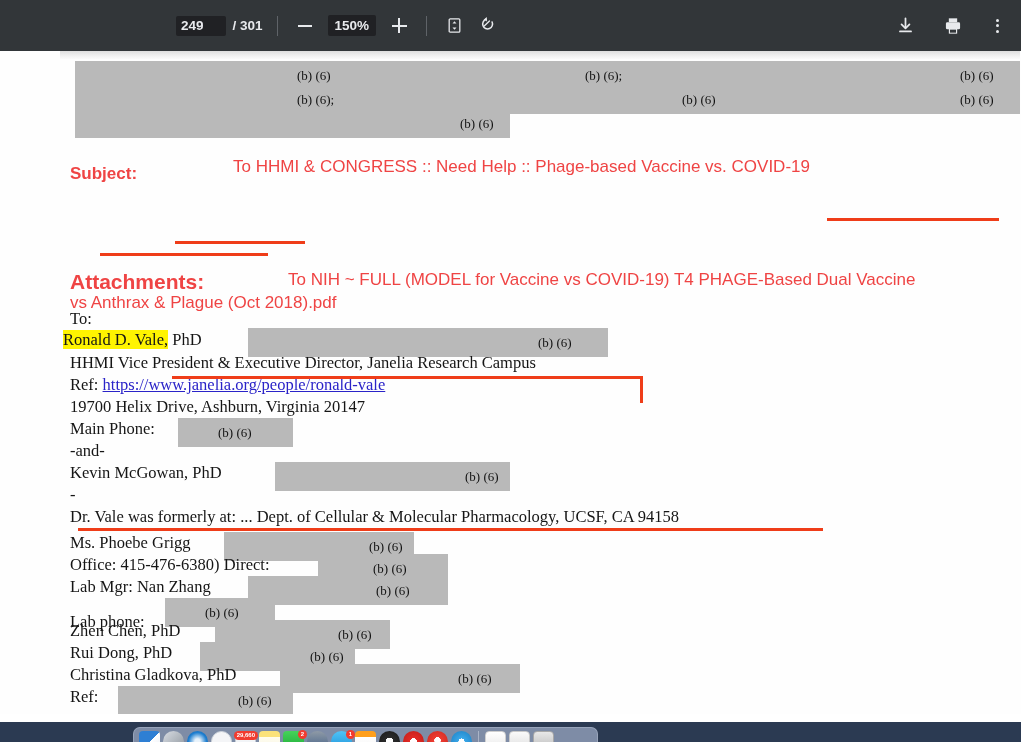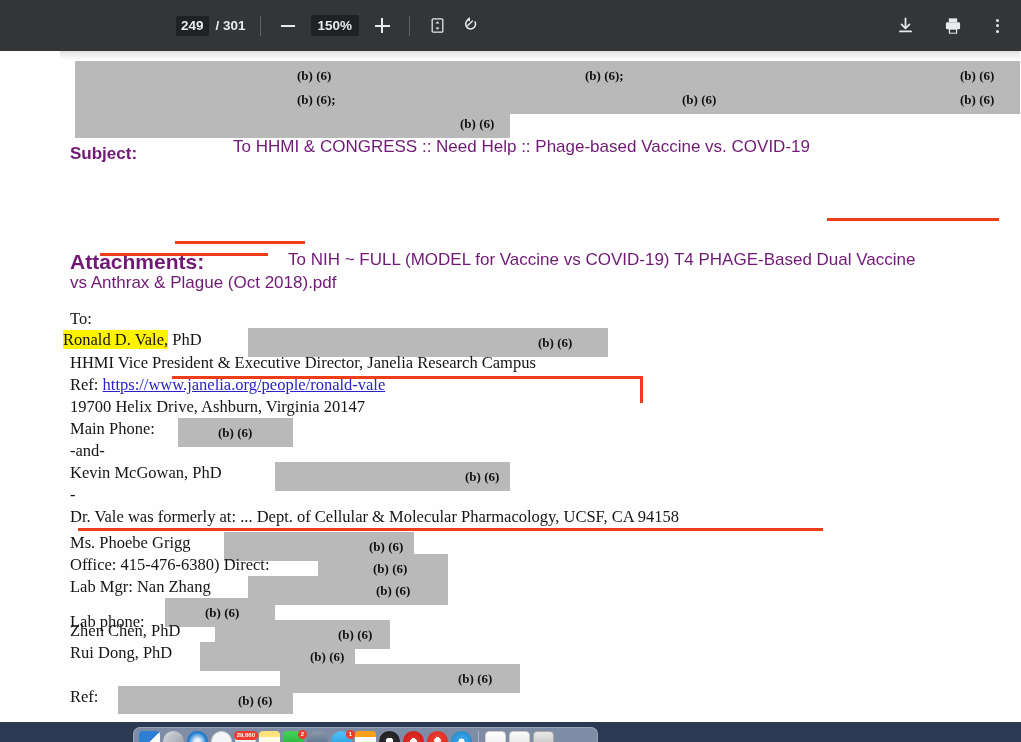--- a/index.html
+++ b/index.html
@@ -22,21 +22,21 @@
   }
   .tb-center{
     position:absolute; left:176px; top:0; height:51px;
     display:flex; align-items:center; gap:0;
   }
   .pagebox{
     background:#202124;
     color:#e8eaed;
     font-size:13.5px;
     font-weight:700;
-    padding:2px 5px 3px 5px;
+    padding:2px 22px 3px 5px;
     border-radius:2px;
     line-height:15px;
     min-width:30px;
     text-align:center;
   }
   .pagetotal{
     font-size:13.5px; font-weight:700; color:#e8eaed;
     margin-left:7px;
   }
   .tb-sep{
@@ -91,31 +91,32 @@
     background:linear-gradient(180deg,#d9d9d9 0%,#efefef 60%,#fbfbfb 100%);
     opacity:.85;
   }
 
   .redact{
     position:absolute;
     background:#b9b9b9;
     color:#111;
     font-family:"Liberation Serif", serif;
     font-size:13px;
-    font-weight:700;
+    font-weight:400;
     display:flex; align-items:center;
     height:29px;
   }
   .redact span{ position:absolute; }
 
   .hdrline{
     position:absolute;
     font-family:"Liberation Sans", sans-serif;
-    color:#701a75;
+    color:#ef4444;
     white-space:nowrap;
+    margin-top:20px;
   }
   .hdrlabel{ font-weight:700; }
 
   .bodyline{
     position:absolute;
     font-family:"Liberation Serif", serif;
     font-size:16.5px;
     color:#151515;
     white-space:nowrap;
   }
@@ -360,20 +361,21 @@
   <div class="bodyline" style="left:70px; top:570px;">Zhen Chen, PhD</div>
   <div class="redact" style="left:215px; top:569px; width:175px;">
     <span style="left:123px;">(b) (6)</span>
   </div>
 
   <div class="bodyline" style="left:70px; top:592px;">Rui Dong, PhD</div>
   <div class="redact" style="left:200px; top:591px; width:155px;">
     <span style="left:110px;">(b) (6)</span>
   </div>
 
+  <div class="bodyline" style="left:70px; top:614px;">Christina Gladkova, PhD</div>
   <div class="redact" style="left:280px; top:613px; width:240px;">
     <span style="left:178px;">(b) (6)</span>
   </div>
 
   <div class="bodyline" style="left:70px; top:636px;">Ref:</div>
   <div class="redact" style="left:118px; top:635px; width:175px;">
     <span style="left:120px;">(b) (6)</span>
   </div>
 
 

